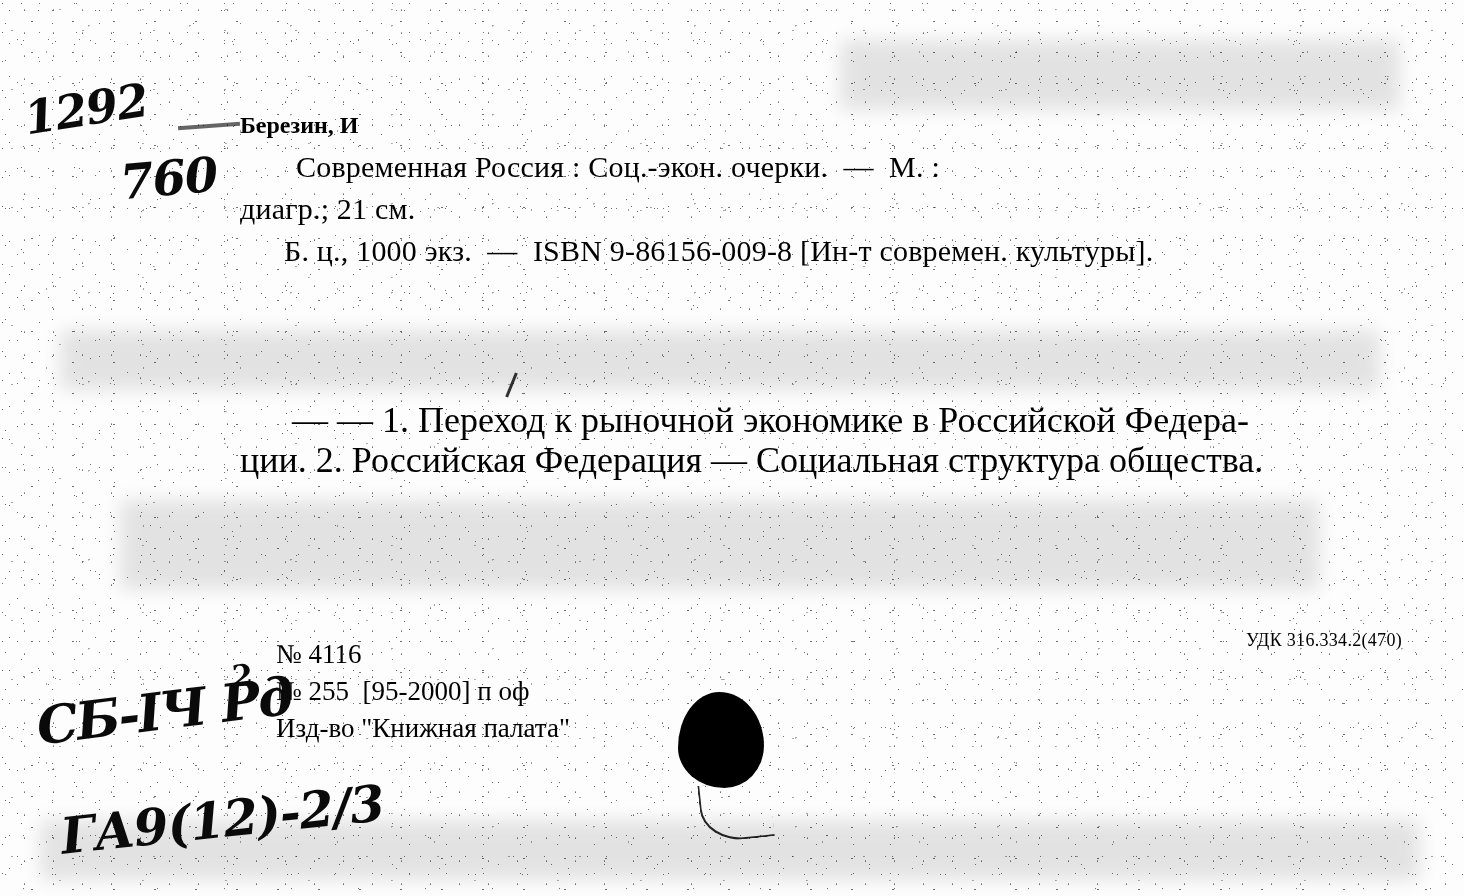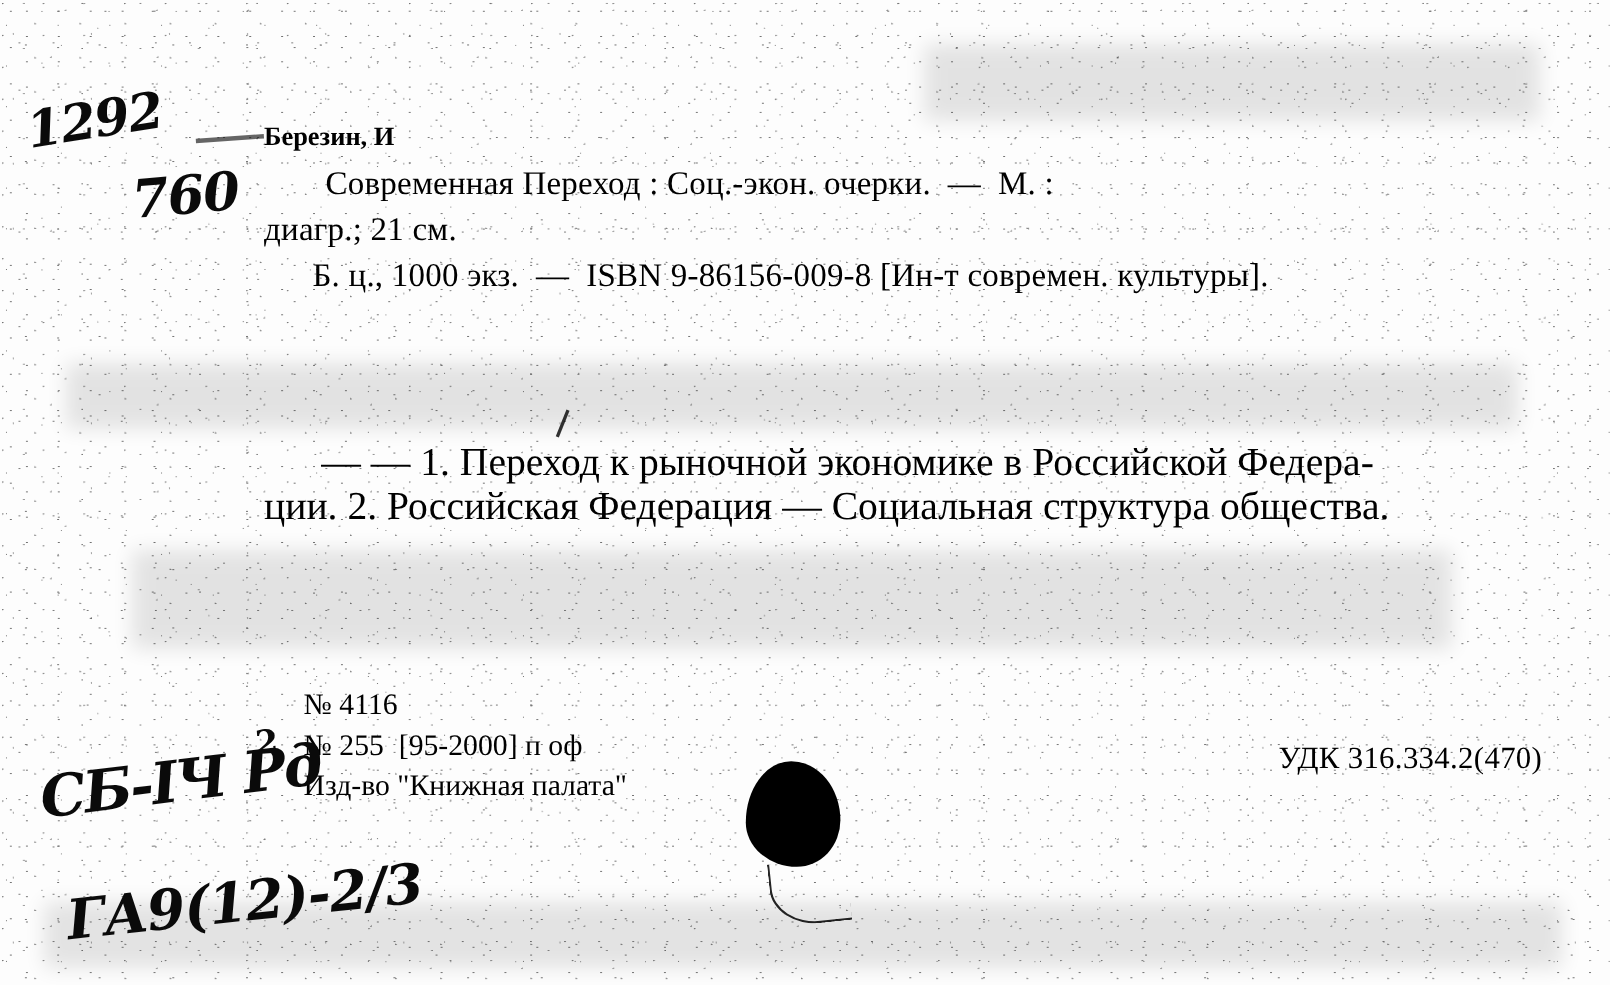--- a/index.html
+++ b/index.html
@@ -90,36 +90,35 @@
   .subject-line {
     font-size: 36px;
     line-height: 40px;
   }
   .subject-line.first { text-indent: 52px; }
 
   
   .footer-block {
     position: absolute;
     left: 276px;
-    top: 622px;
+    top: 636px;
     width: 700px;
   }
   .footer-line {
     font-size: 27px;
     line-height: 37px;
     white-space: pre;
   }
 
   .udc {
     position: absolute;
     right: 62px;
     top: 630px;
-    font-size: 28px;
+    font-size: 18px;
     letter-spacing: 0.3px;
-    margin-top: 44px;
   }
 
   
   .hand {
     position: absolute;
     font-family: "DejaVu Serif", "Liberation Serif", serif;
     font-style: italic;
     font-weight: bold;
     color: #0a0a0a;
   }
@@ -201,21 +200,21 @@
   <div class="smudge" style="left:120px; top:500px; width:1200px; height:90px;"></div>
   <div class="smudge" style="left:840px; top:40px; width:560px; height:70px;"></div>
   <div class="smudge" style="left:40px; top:820px; width:1380px; height:60px;"></div>
 
   <div class="hand" id="hw-call-top">1292</div>
   <div class="stray" style="left:178px; top:124px; width:62px; height:4px; transform:rotate(-4deg);"></div>
   <div class="hand" id="hw-call-bottom">760</div>
 
   <div class="body-block">
     <div class="author">Березин, И</div>
-    <div class="line indent-2">Современная Переход : Соц.-экон. очерки.  —  М. :</div>
+    <div class="line indent-2">Современная Россия : Соц.-экон. очерки.  —  М. :</div>
     <div class="line">диагр.; 21 см.</div>
     <div class="line indent-1">Б. ц., 1000 экз.  —  ISBN 9-86156-009-8 [Ин-т современ. культуры].</div>
   </div>
 
   <div class="subject-block">
     <div class="subject-line first">—  —  1. Переход к рыночной экономике в Российской Федера-</div>
     <div class="subject-line">ции. 2. Российская Федерация  —  Социальная структура общества.</div>
   </div>
 
   <div class="stray" style="left:510px; top:372px; width:3px; height:26px; transform:rotate(22deg); opacity:0.8;"></div>

